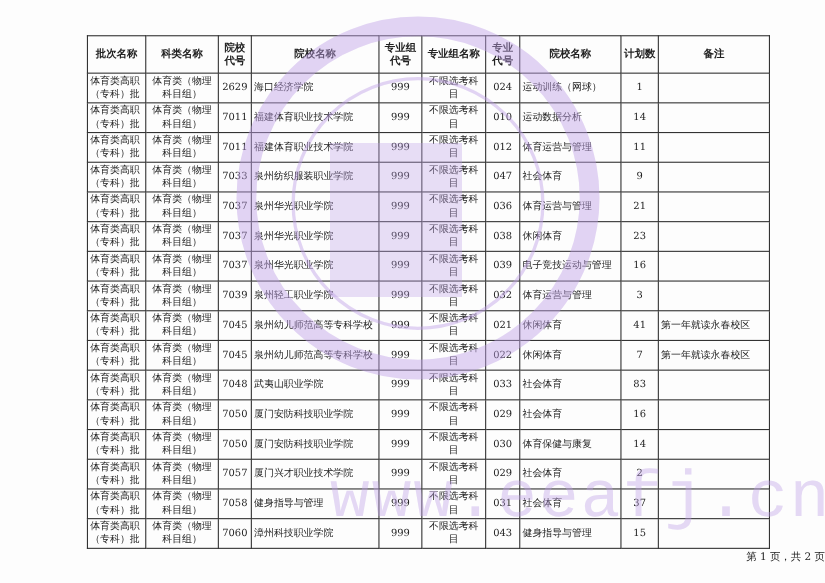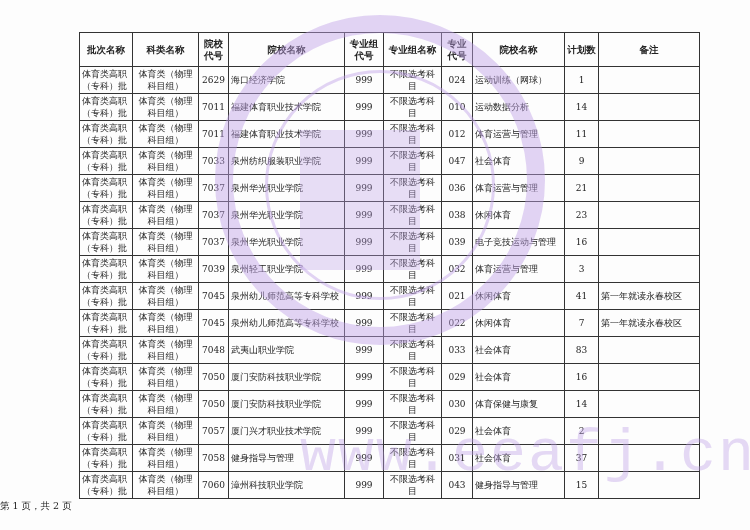--- a/index.html
+++ b/index.html
@@ -14,21 +14,21 @@
   .watermark-url { position:absolute; left:300px; top:420px; font-family:Liberation Mono, monospace;
                font-size:60px; color:rgba(190,160,230,0.4); pointer-events:none; z-index:2; letter-spacing:2px; }
   table { position:absolute; left:79px; top:32px; border-collapse:collapse; z-index:1;
           border:1.5px solid #222; }
   th, td { border:1px solid #333; font-size:9px; text-align:center; padding:0 2px; line-height:12px; }
   th { height:33px; font-weight:bold; font-size:9.5px; }
   td { height:26px; }
   td.left { text-align:left; }
   .c1{width:48px}.c2{width:61px}.c3{width:25px}.c4{width:111px}.c5{width:34px}
   .c6{width:53px}.c7{width:26px}.c8{width:87px}.c9{width:29px}.c10{width:96px}
-  .footer { position:absolute; top:500px; left:0; width:750px; text-align:left; font-size:9.5px; z-index:1; }
+  .footer { position:absolute; top:500px; left:0; width:750px; text-align:right; font-size:9.5px; z-index:1; }
 </style>
 </head>
 <body>
 
 <div class="watermark"></div>
 <div class="watermark-inner"></div>
 <div class="watermark-block"></div>
 <div class="watermark-url">www.eeafj.cn</div>
 
 <table>

